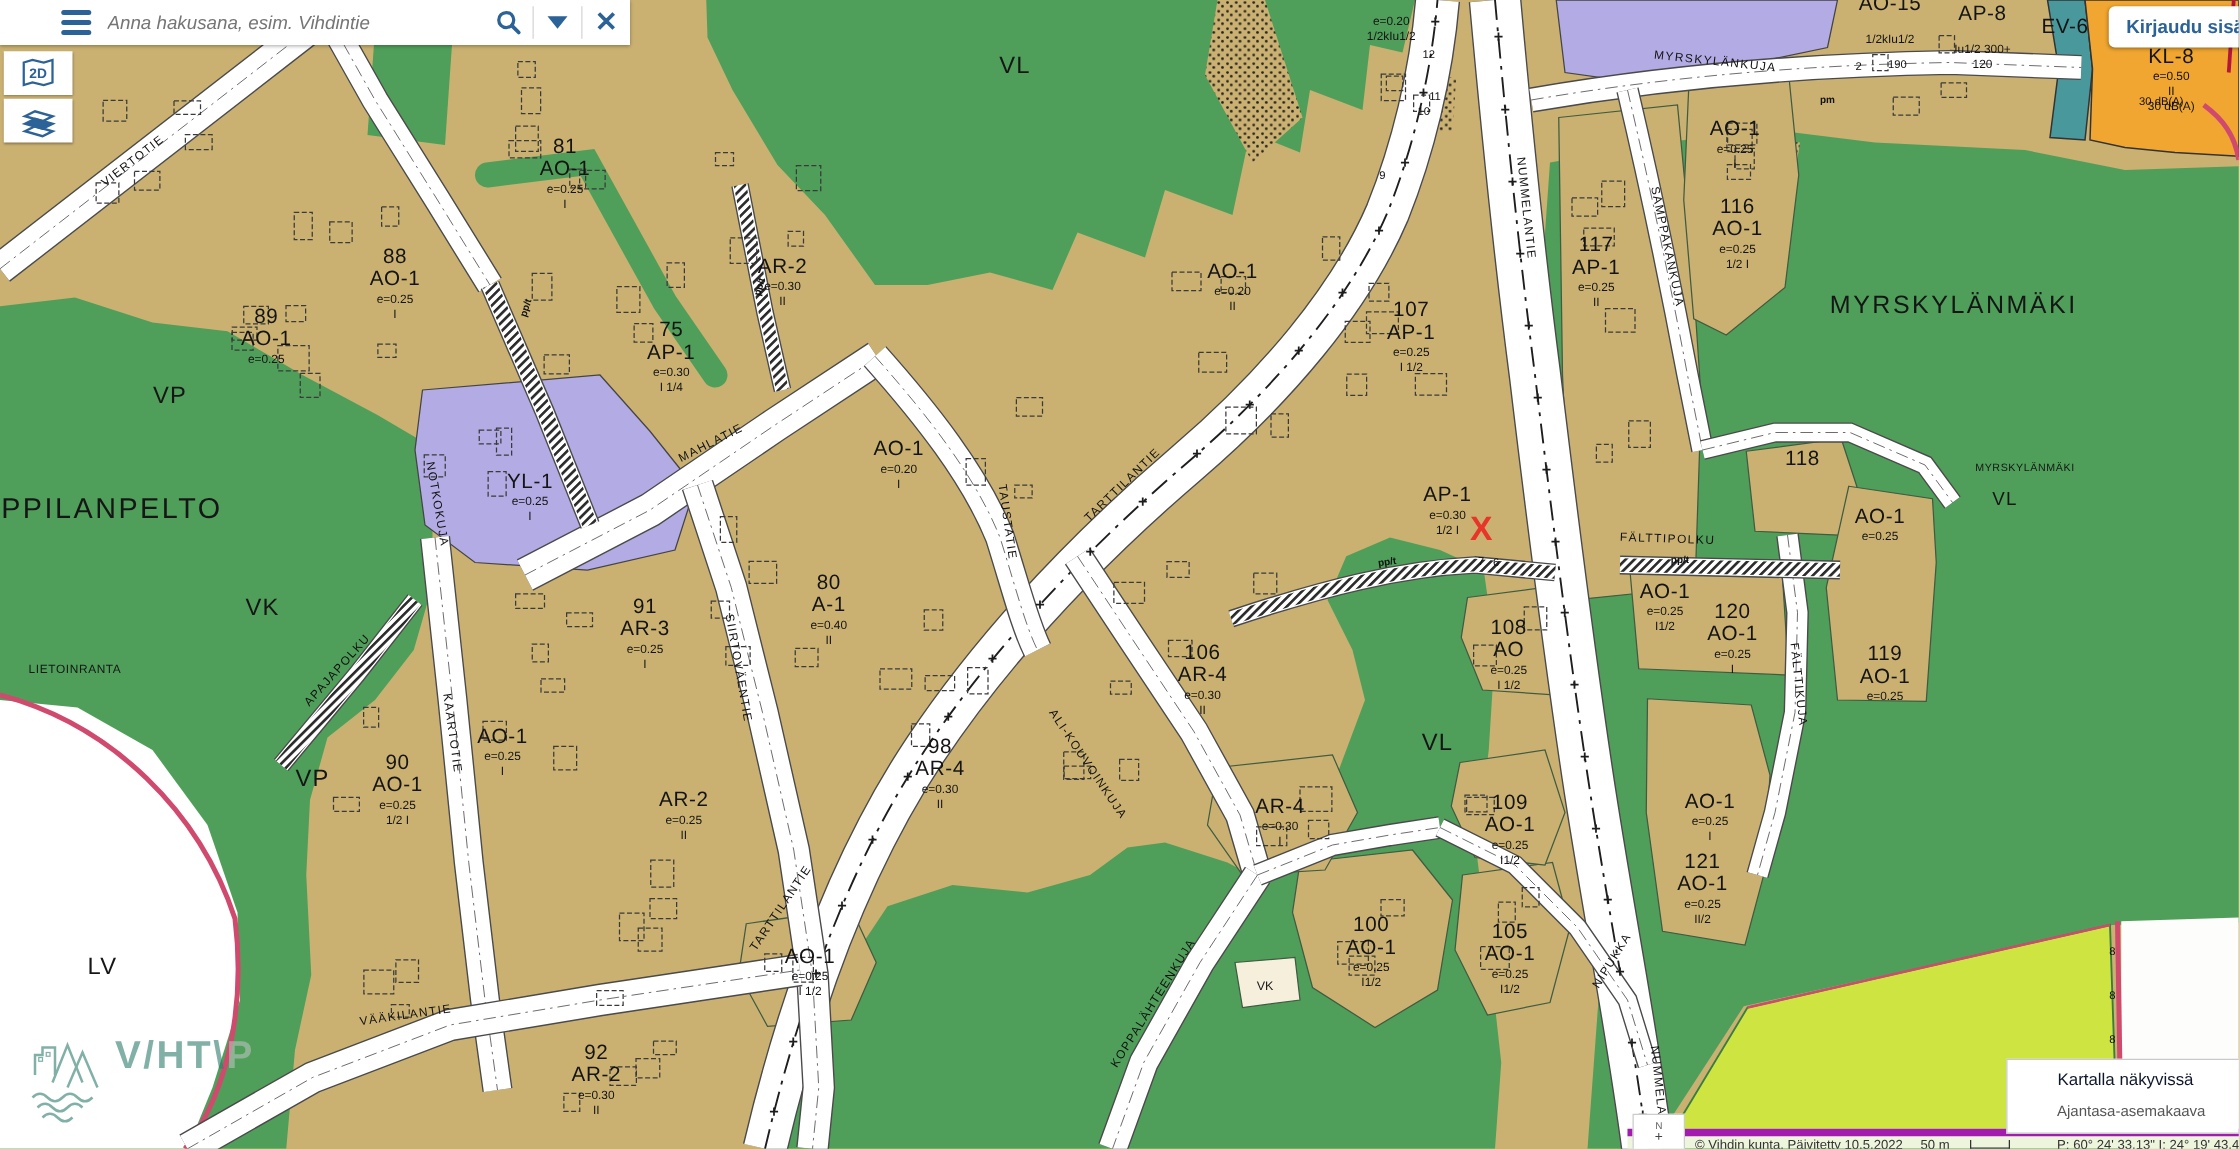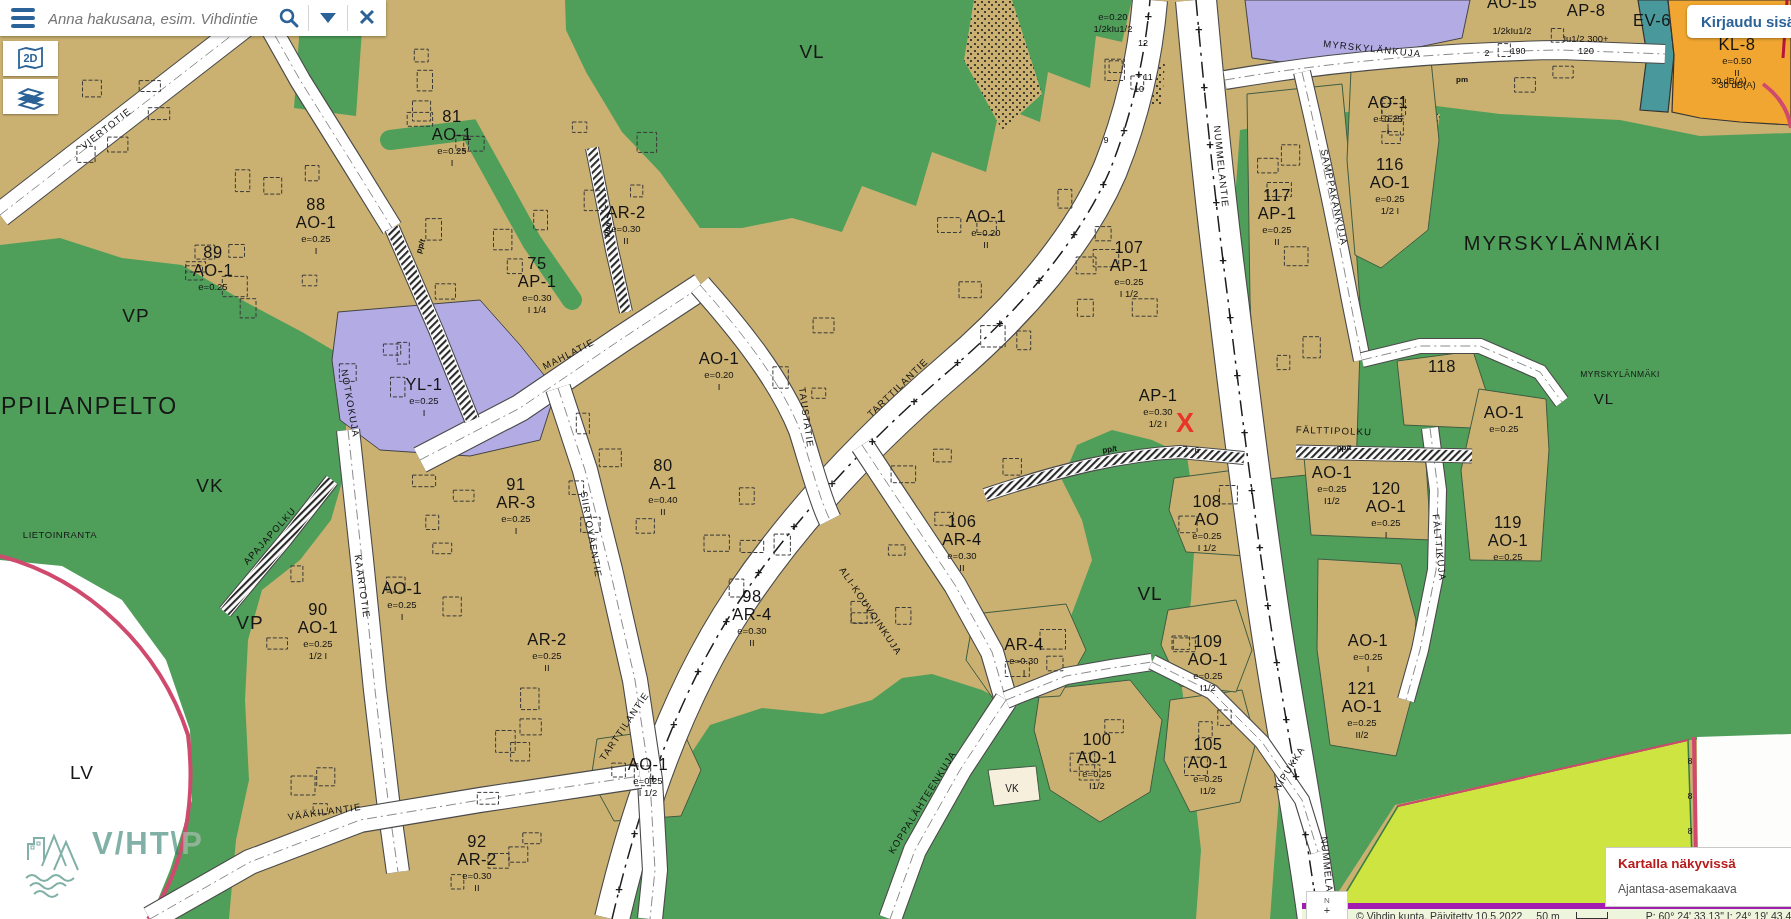--- a/index.html
+++ b/index.html
@@ -5,22 +5,22 @@
   html,body{margin:0;padding:0;}
   body{
     width:1791px;height:919px;overflow:hidden;position:relative;
     font-family:"Liberation Sans",sans-serif;background:#cbb171;
   }
   #map-wrap{position:absolute;inset:0;}
   svg text{user-select:none;}
 
   
   .searchbar{
-    position:absolute;left:0;top:0;width:386px;height:36px;background:#fff;
-    box-shadow:0 1px 3px rgba(0,0,0,.35);display:flex;align-items:center;z-index:30;
+    position:absolute;left:0;top:0;width:466px;height:36px;background:#fff;
+    box-shadow:0 1px 3px rgba(0,0,0,.35);display:flex;align-items:center;z-index:30;padding-left:38px;
   }
   .menu-btn{width:46px;height:36px;display:flex;flex-direction:column;justify-content:center;align-items:center;gap:4px;cursor:pointer;}
   .menu-btn i{display:block;width:24px;height:4px;background:#2b6297;border-radius:2px;}
   .searchbar input{
     flex:1;border:none;outline:none;font-family:"Liberation Sans",sans-serif;
     font-style:italic;font-size:15px;color:#444;min-width:0;background:transparent;
   }
   .sb-btn{width:38px;height:36px;display:flex;align-items:center;justify-content:center;cursor:pointer;}
   .sb-sep{width:1px;height:26px;background:#d5d5d5;}
   .caret{width:0;height:0;border-left:8px solid transparent;border-right:8px solid transparent;border-top:10px solid #2b6297;}
@@ -41,22 +41,22 @@
     display:flex;align-items:center;padding:0 14px;white-space:nowrap;overflow:hidden;
     width:130px;cursor:pointer;
   }
   .login-btn span{font-size:15px;font-weight:700;color:#2b6297;}
 
   
   .legend{
     position:absolute;left: 1605px;top:847px;width:200px;z-index:25;background:#fff;
     border:1px solid #c9c9c9;padding:8px 12px 10px 12px;box-sizing:border-box;
   }
-  .legend .t{font-size:13.5px;font-weight:700;color:#b91c1c;}
-  .legend .i{font-size:12px;color:#555;text-align:left;margin-top:11px;}
+  .legend .t{font-size:13.5px;font-weight:400;color:#0f172a;margin-left:28px;}
+  .legend .i{font-size:12px;color:#555;text-align:center;margin-top:11px;}
 
   
   .statusbar{
     position:absolute;left:1302px;top:903px;width:500px;height:16px;z-index:24;
     background:#eef5dd;border-top:6px solid #a21caf;display:flex;align-items:center;
     font-size:10.5px;color:#333;padding-top:3px;box-sizing:border-box;white-space:nowrap;
   }
   .statusbar .attr{margin-left:54px;}
   .statusbar .scale{margin-left:14px;display:flex;align-items:center;gap:16px;}
   .scalebar{width:30px;height:6px;border-left:1px solid #333;border-right:1px solid #333;border-bottom:1px solid #333;}

